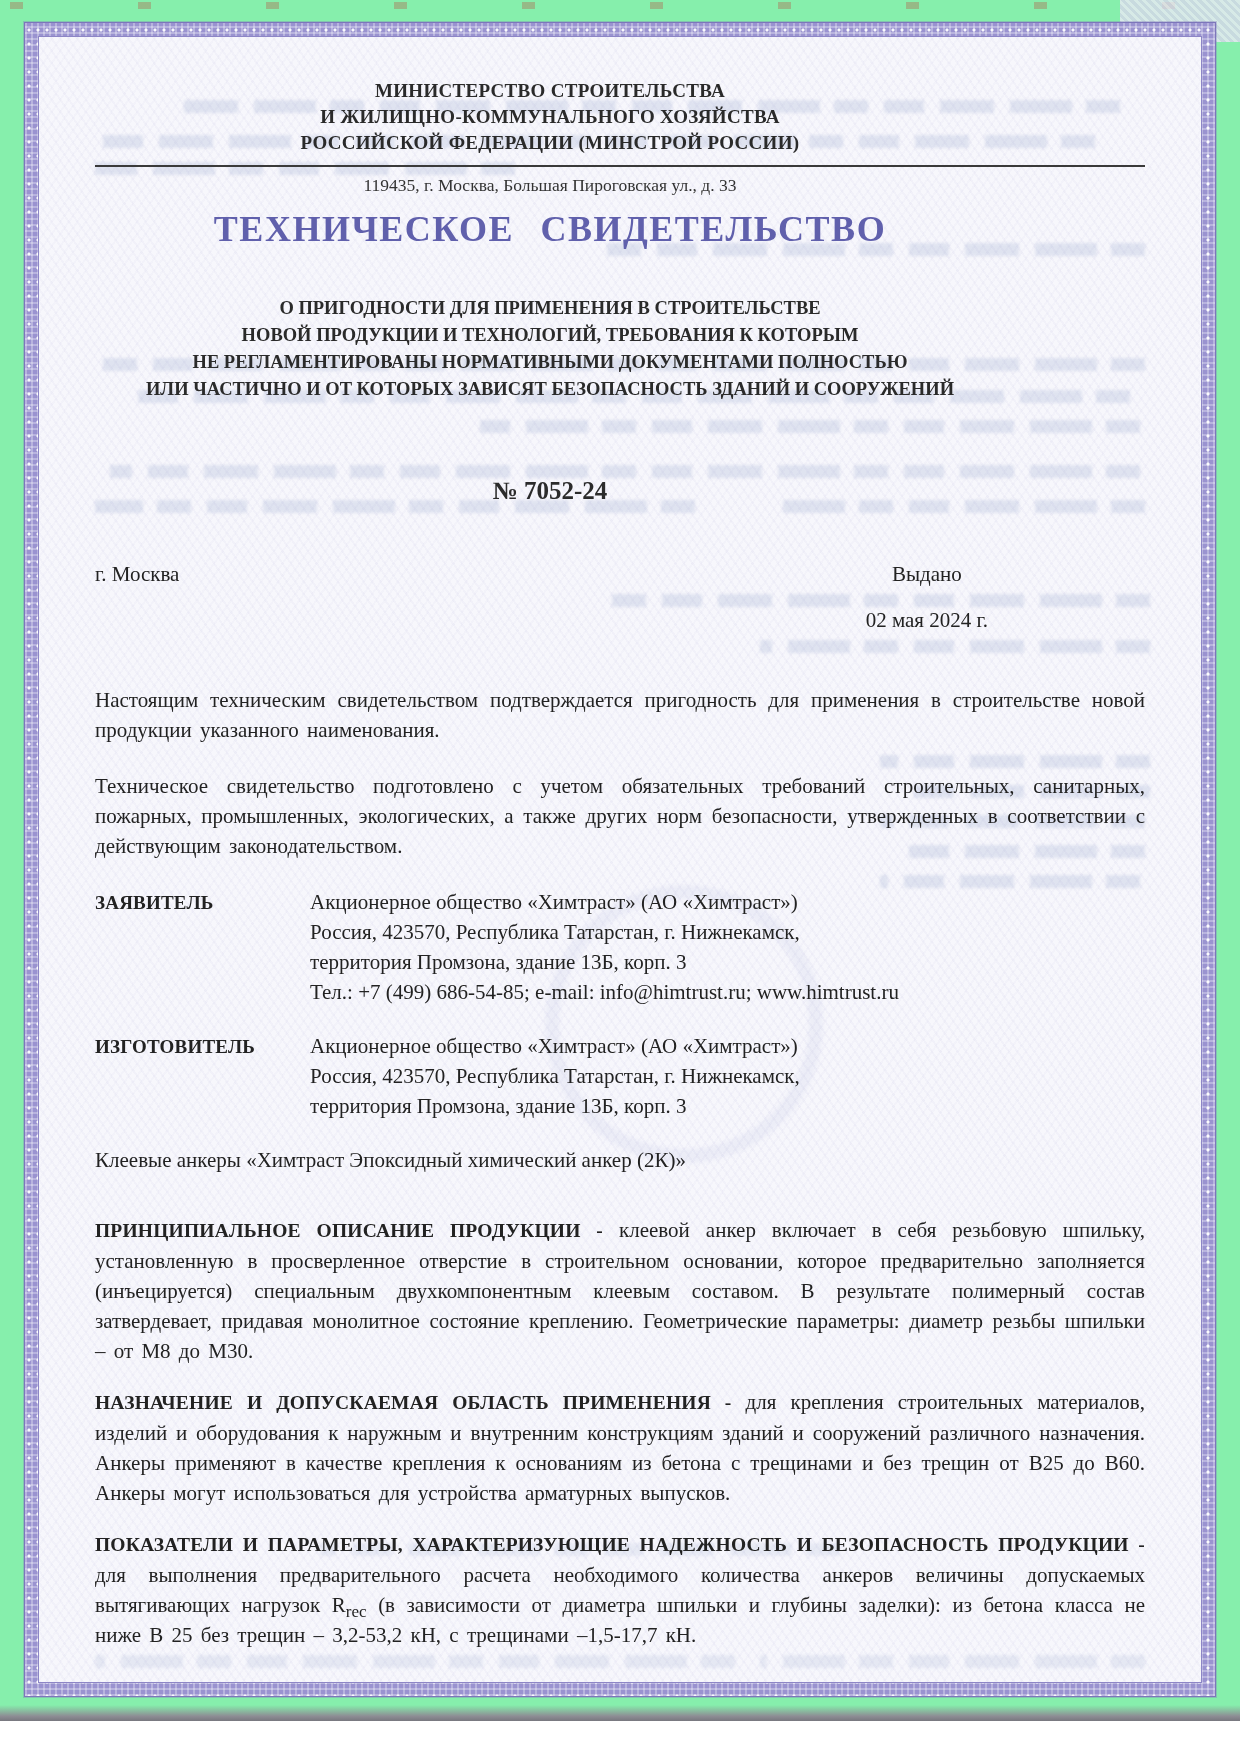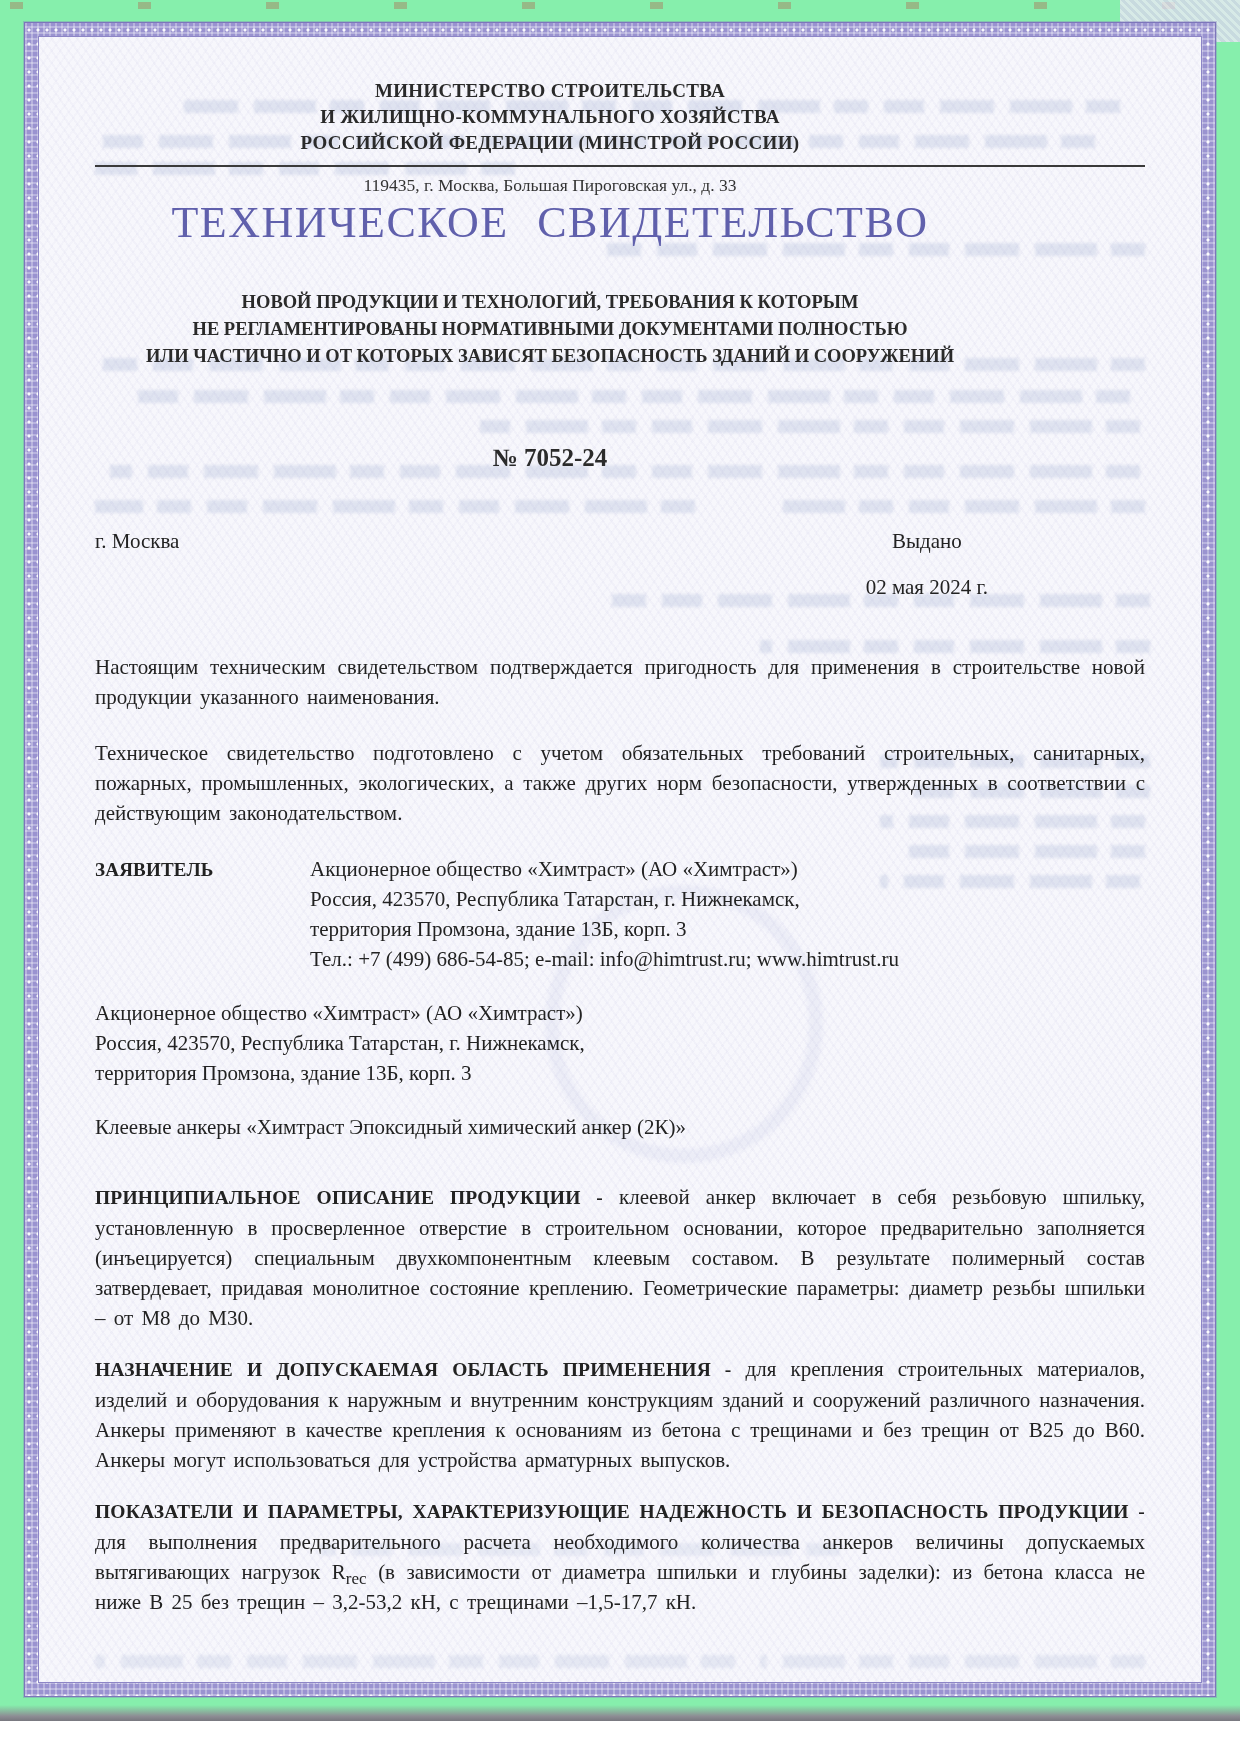--- a/index.html
+++ b/index.html
@@ -71,22 +71,22 @@
     position:absolute;inset:36px 38px 38px 38px;
     padding:42px 57px 0 57px;
     box-sizing:border-box;
     font-size:21px;line-height:30px;
   }
   .centered{text-align:center;margin-right:140px;}
   .ministry{font-weight:bold;font-size:19px;line-height:26px;letter-spacing:.3px;color:#2a2a2a;}
   .rule{border:none;border-top:2px solid #3a3a3a;margin:9px 0 6px 0;height:0;}
   .address{font-size:17.5px;line-height:24px;color:#333;}
   .doc-title{
-    margin-top:4px;
-    font-size:44px;line-height:44px;font-weight:normal;
+    margin-top:10px;
+    font-size:36px;line-height:44px;font-weight:bold;
     letter-spacing:1.5px;word-spacing:16px;
     color:#6060ac;
   }
   .subtitle{margin-top:44px;font-weight:bold;font-size:18.5px;line-height:27px;color:#2a2a2a;}
   .doc-number{margin-top:72px;font-weight:bold;font-size:25px;line-height:32px;color:#2b2b2b;}
   .meta-row{margin-top:52px;display:flex;justify-content:space-between;align-items:flex-start;}
   .meta-city{font-size:21px;}
   .meta-issued{display:flex;flex-direction:column;align-items:center;margin-right:157px;}
   .meta-issued .date{margin-top:16px;}
   .para{ text-align:justify; margin:0; word-spacing:3px;}
@@ -142,20 +142,21 @@
       <div>РОССИЙСКОЙ ФЕДЕРАЦИИ (МИНСТРОЙ РОССИИ)</div>
     </div>
 
     <hr class="rule">
 
     <div class="address centered">119435, г. Москва, Большая Пироговская ул., д. 33</div>
 
     <div class="doc-title centered">ТЕХНИЧЕСКОЕ СВИДЕТЕЛЬСТВО</div>
 
     <div class="subtitle centered">
+      <div>О ПРИГОДНОСТИ ДЛЯ ПРИМЕНЕНИЯ В СТРОИТЕЛЬСТВЕ</div>
       <div>НОВОЙ ПРОДУКЦИИ И ТЕХНОЛОГИЙ, ТРЕБОВАНИЯ К КОТОРЫМ</div>
       <div>НЕ РЕГЛАМЕНТИРОВАНЫ НОРМАТИВНЫМИ ДОКУМЕНТАМИ ПОЛНОСТЬЮ</div>
       <div>ИЛИ ЧАСТИЧНО И ОТ КОТОРЫХ ЗАВИСЯТ БЕЗОПАСНОСТЬ ЗДАНИЙ И СООРУЖЕНИЙ</div>
     </div>
 
     <div class="doc-number centered">№ 7052-24</div>
 
     <div class="meta-row">
       <span class="meta-city">г. Москва</span>
       <span class="meta-issued">
@@ -171,20 +172,21 @@
       <div class="field-row">
         <div class="field-label">ЗАЯВИТЕЛЬ</div>
         <div class="field-value">
           <div>Акционерное общество «Химтраст» (АО «Химтраст»)</div>
           <div>Россия, 423570, Республика Татарстан, г. Нижнекамск,</div>
           <div>территория Промзона, здание 13Б, корп. 3</div>
           <div>Тел.: +7 (499) 686-54-85; e-mail: info@himtrust.ru; www.himtrust.ru</div>
         </div>
       </div>
       <div class="field-row">
+        <div class="field-label">ИЗГОТОВИТЕЛЬ</div>
         <div class="field-value">
           <div>Акционерное общество «Химтраст» (АО «Химтраст»)</div>
           <div>Россия, 423570, Республика Татарстан, г. Нижнекамск,</div>
           <div>территория Промзона, здание 13Б, корп. 3</div>
         </div>
       </div>
       <div class="field-row last">
         <div class="field-value">
           <div>Клеевые анкеры «Химтраст Эпоксидный химический анкер (2К)»</div>
         </div>

